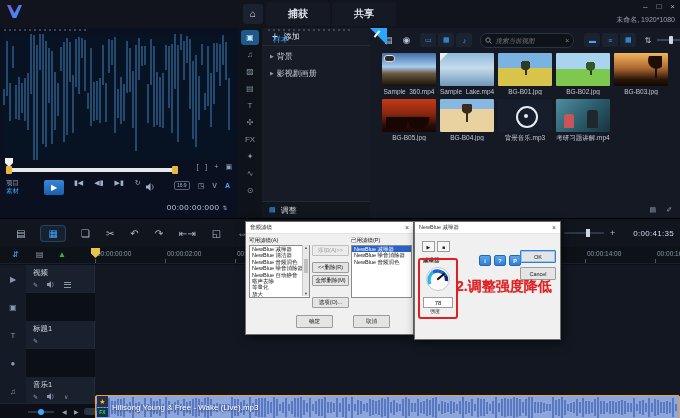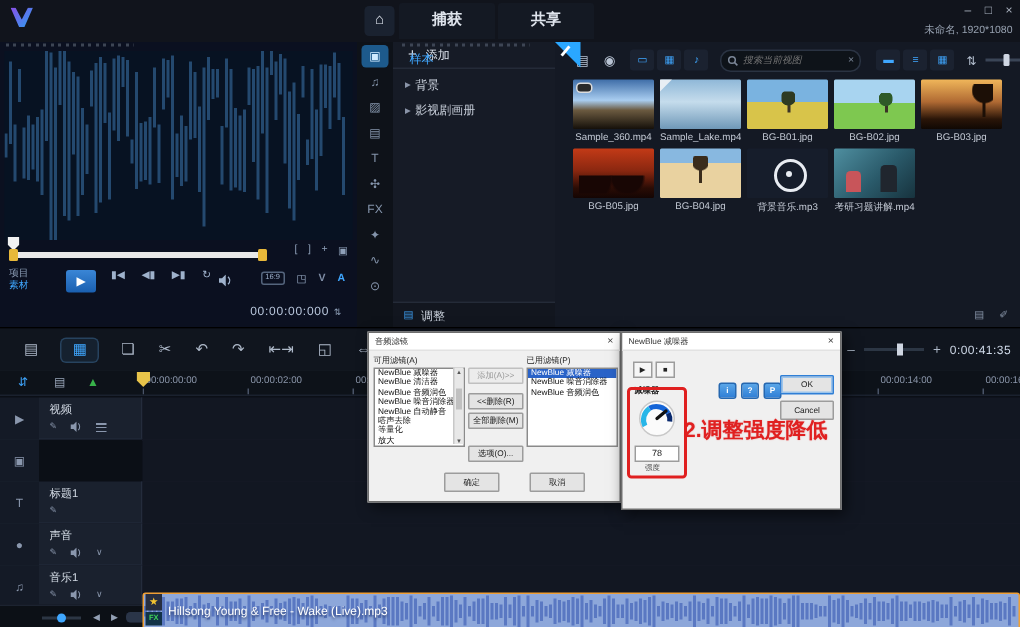--- a/index.html
+++ b/index.html
@@ -106,21 +106,21 @@
   .gcorner{position:absolute;right:8px;top:178px;display:flex;gap:10px;font-size:7px;color:#8f9cb0;}
 
   
   .timeline{position:absolute;left:0;top:218px;width:680px;height:200px;background:#0b0f16;border-top:1px solid #000;}
   .ttool{position:absolute;left:0;top:0;width:680px;height:28px;background:#10151e;border-bottom:1px solid #1d2430;display:flex;align-items:center;}
   .ttool .ti{font-size:10px;color:#aeb9c9;margin-left:16px;}
   .ttool .ti.active{background:#15212f;border-radius:3px;padding:2px 7px;color:#3fa7ff;box-shadow:0 0 0 1px #27435f;}
   .tright{position:absolute;right:6px;top:0;height:28px;display:flex;align-items:center;gap:6px;}
   .zline{width:40px;height:2px;background:#2c3644;position:relative;}
   .zline i{position:absolute;left:22px;top:-3px;width:4px;height:8px;background:#cfd6e2;display:block;}
-  .ztc{font-size:8px;color:#cfd9e8;letter-spacing:.3px;}
+  .ztc{font-size:8px;color:#cfd9e8;letter-spacing:.3px;margin-left:12px;}
   .zi{font-size:9px;color:#aeb9c9;}
   .ruler{position:absolute;left:0;top:28px;width:680px;height:16px;background:#0d1219;border-bottom:1px solid #1a212e;}
   .rico{position:absolute;top:3px;font-size:8px;}
   .marks{position:absolute;left:95px;top:0;width:585px;height:16px;overflow:hidden;}
   .mark{position:absolute;top:3px;font-size:6.5px;color:#8b96aa;}
   .mark:before{content:"";position:absolute;left:0;top:9px;width:1px;height:4px;background:#4a5468;}
   .mark span{padding-left:2px;}
   .ph{position:absolute;left:91px;top:29px;width:9px;height:10px;background:#e8c44a;z-index:6;
       clip-path:polygon(0 0,100% 0,100% 55%,50% 100%,0 55%);}
   .trackrow{position:absolute;left:0;width:680px;height:28px;}
@@ -552,32 +552,20 @@
               <span class="pencil">✎</span>
 
             </div>
           </div>
           <div class="tcontent"></div>
         </div>
 
         <div class="trackrow" style="top: 130px;">
           <div class="tglyph">
             <span>●</span>
-          </div>
-          <div class="thead">
-            <div class="tname">声音</div>
-            <div class="thicons">
-              <span class="pencil">✎</span>
-              <svg width="8" height="7">
-                <path d="M0 2h2l2-2v7L2 5H0z" fill="#8a97ad"></path>
-                <path d="M5.2 1.2c1.2 1.2 1.2 3.4 0 4.6" stroke="#8a97ad" fill="none" stroke-width="0.7"></path>
-              </svg>
-
-              <span class="chev">∨</span>
-            </div>
           </div>
           <div class="tcontent"></div>
         </div>
 
         <div class="trackrow" style="top: 158px;">
           <div class="tglyph">
             <span>♫</span>
           </div>
           <div class="thead">
             <div class="tname">音乐1</div>

